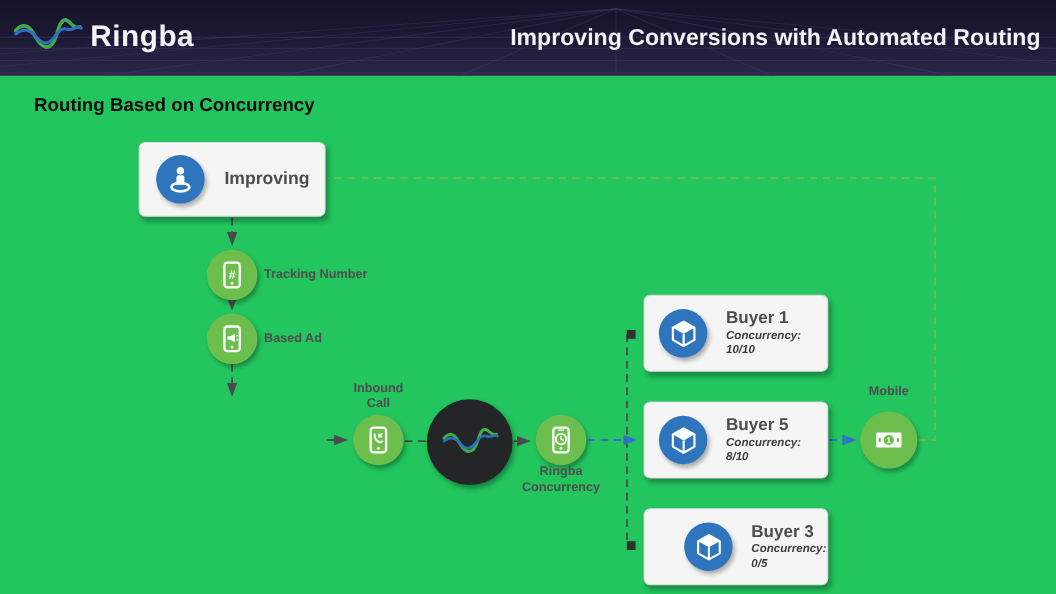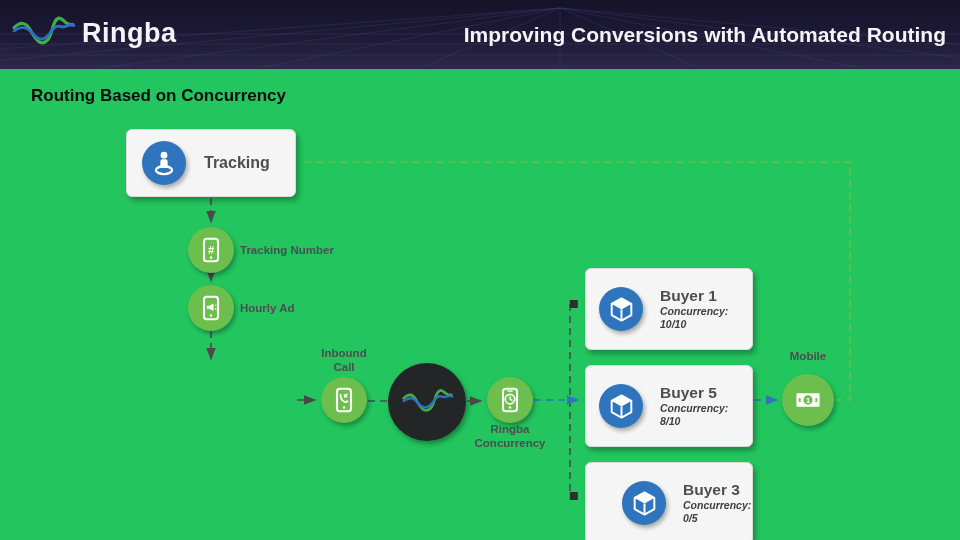--- a/index.html
+++ b/index.html
@@ -21,21 +21,21 @@
   .page-title { position:absolute; left:31px; top:17px; font-size:17px; font-weight:bold; color:#0a0a0a; }
 
   .connectors { position:absolute; left:0; top:0; }
 
   .node-box { position:absolute; width:170px; height:68px; background:#f5f5f5;
               border:1px solid #dadada; border-radius:6px;
               box-shadow:3px 4px 5px rgba(0,0,0,.28);
               display:flex; align-items:center; padding-left:15px; }
   .box-label { font-size:16px; font-weight:bold; color:#4d4d4d; margin-left:18px; }
 
-  .buyer-box { position:absolute; left:585px; width:168px; height:82px; background:#f5f5f5;
+  .buyer-box { position:absolute; left:585px; width:168px; height:70px; background:#f5f5f5;
                border:1px solid #dadada; border-radius:6px;
                box-shadow:3px 4px 5px rgba(0,0,0,.28);
                display:flex; align-items:center; padding-left:13px; }
   .buyer-text { margin-left:17px; }
   .buyer-name { font-size:15.5px; font-weight:bold; color:#4d4d4d; }
   .buyer-conc { font-size:10.5px; font-weight:bold; font-style:italic; color:#3d3d3d; line-height:13px; }
 
   .blue-circle { width:44px; height:44px; border-radius:50%; background:#2e75bd;
                  box-shadow:2px 3px 4px rgba(0,0,0,.3);
                  display:flex; align-items:center; justify-content:center; flex:none; }
@@ -116,41 +116,41 @@
   </svg>
 
   <div class="node-box" style="left:126px; top:60px;">
     <div class="blue-circle">
       <svg width="26" height="26" viewBox="-10 -10 20 20">
         <ellipse cx="0" cy="5.5" rx="6.2" ry="3" fill="none" stroke="#fff" stroke-width="1.8"></ellipse>
         <circle cx="0" cy="-6" r="2.6" fill="#fff"></circle>
         <path d="M-2.8,3.8 L-2.8,-1.2 Q-2.8,-2.8 -1.2,-2.8 L1.2,-2.8 Q2.8,-2.8 2.8,-1.2 L2.8,3.8 Z" fill="#fff"></path>
       </svg>
     </div>
-    <span class="box-label">Tracking</span>
+    <span class="box-label">Improving</span>
   </div>
 
   <div class="green-circle" style="left:188px; top:158px;">
     <svg width="28" height="28" viewBox="-10 -10 20 20">
       <rect x="-5" y="-8" width="10" height="16" rx="2" fill="none" stroke="#fff" stroke-width="1.5"></rect>
       <circle cx="0" cy="5.4" r="0.9" fill="#fff"></circle>
       <text x="0" y="2.6" font-size="8" font-weight="bold" fill="#fff" text-anchor="middle" font-family="Liberation Sans, sans-serif">#</text>
     </svg>
   </div>
   <div class="small-label" style="left:240px; top:174px;">Tracking Number</div>
 
   <div class="green-circle" style="left:188px; top:216px;">
     <svg width="28" height="28" viewBox="-10 -10 20 20">
       <rect x="-5" y="-8" width="10" height="16" rx="2" fill="none" stroke="#fff" stroke-width="1.5"></rect>
       <circle cx="0" cy="5.4" r="0.9" fill="#fff"></circle>
       <path d="M1.8,-3.2 L1.8,2.2 L-1.2,0.6 L-3,0.6 L-3,-1.6 L-1.2,-1.6 Z" fill="#fff"></path>
       <path d="M2.8,-1.6 L3.8,-2.2 M2.8,0.4 L3.8,1" stroke="#fff" stroke-width="0.8"></path>
     </svg>
   </div>
-  <div class="small-label" style="left:240px; top:232px;">Hourly Ad</div>
+  <div class="small-label" style="left:240px; top:232px;">Based Ad</div>
 
 
   <div class="small-label centered" style="left:304px; top:277px; width:80px;">
     <div>Inbound</div>
     <div>Call</div>
   </div>
   <div class="green-circle" style="left:321px; top:308px;">
     <svg width="28" height="28" viewBox="-10 -10 20 20">
       <rect x="-5" y="-8" width="10" height="16" rx="2" fill="none" stroke="#fff" stroke-width="1.5"></rect>
       <circle cx="0" cy="5.4" r="0.9" fill="#fff"></circle>

